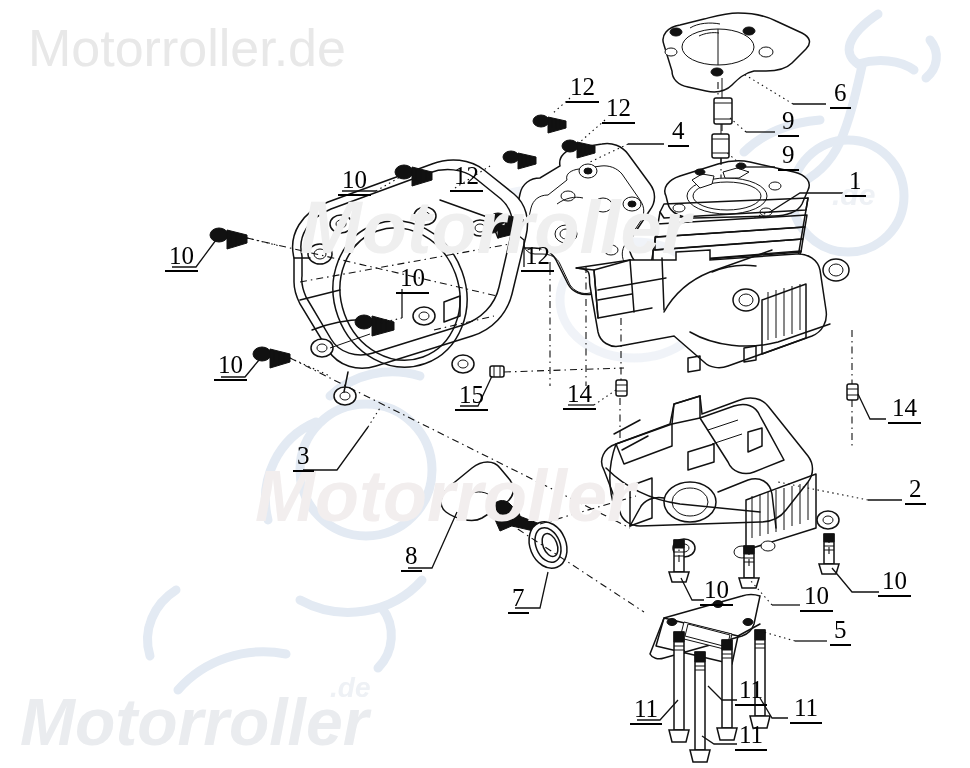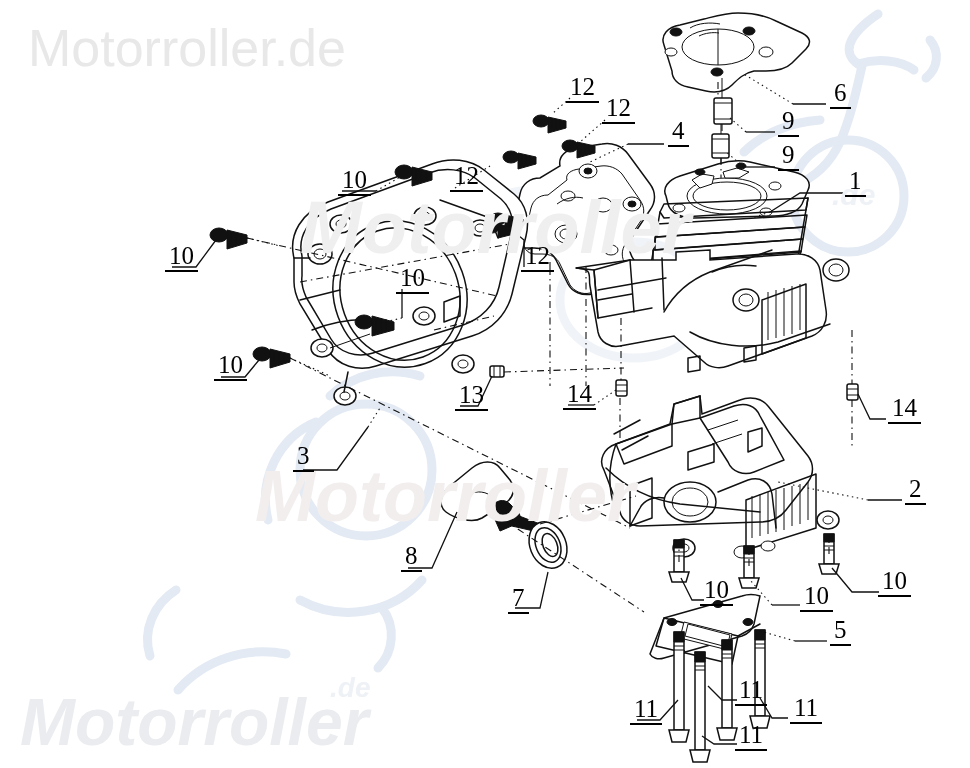--- a/index.html
+++ b/index.html
@@ -509,21 +509,21 @@
       <div class="lbl" style="left: 602px; top: 95px;">
         <span>12</span>
       </div>
       <div class="lbl" style="left: 450px; top: 163px;">
         <span>12</span>
       </div>
       <div class="lbl" style="left: 521px; top: 243px;">
         <span>12</span>
       </div>
       <div class="lbl" style="left: 455px; top: 382px;">
-        <span>13</span>
+        <span>15</span>
       </div>
       <div class="lbl" style="left: 563px; top: 381px;">
         <span>14</span>
       </div>
       <div class="lbl" style="left: 888px; top: 395px;">
         <span>14</span>
       </div>
     </div>
 
 </div>

